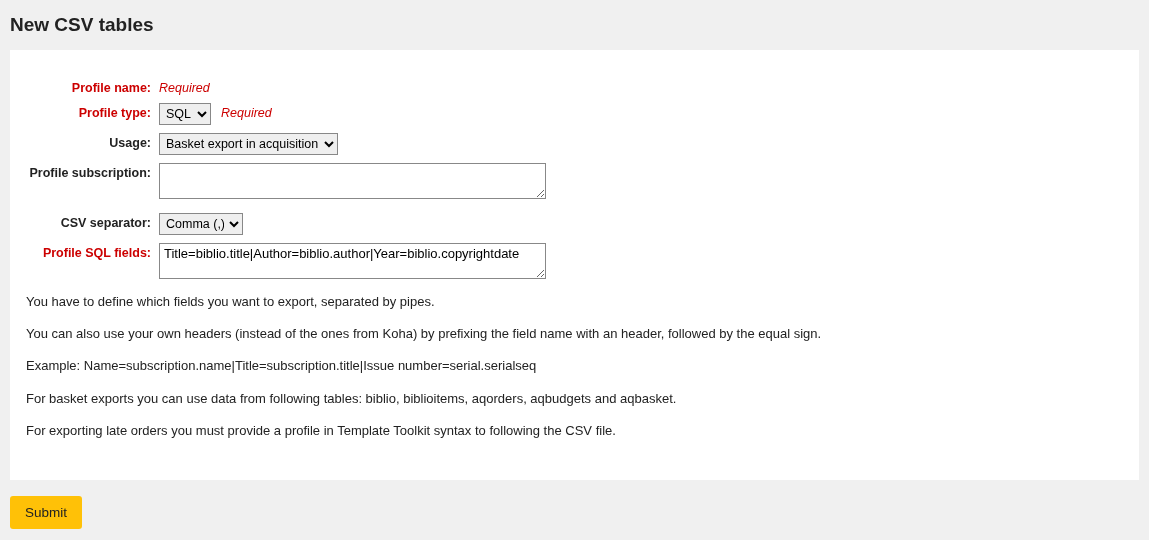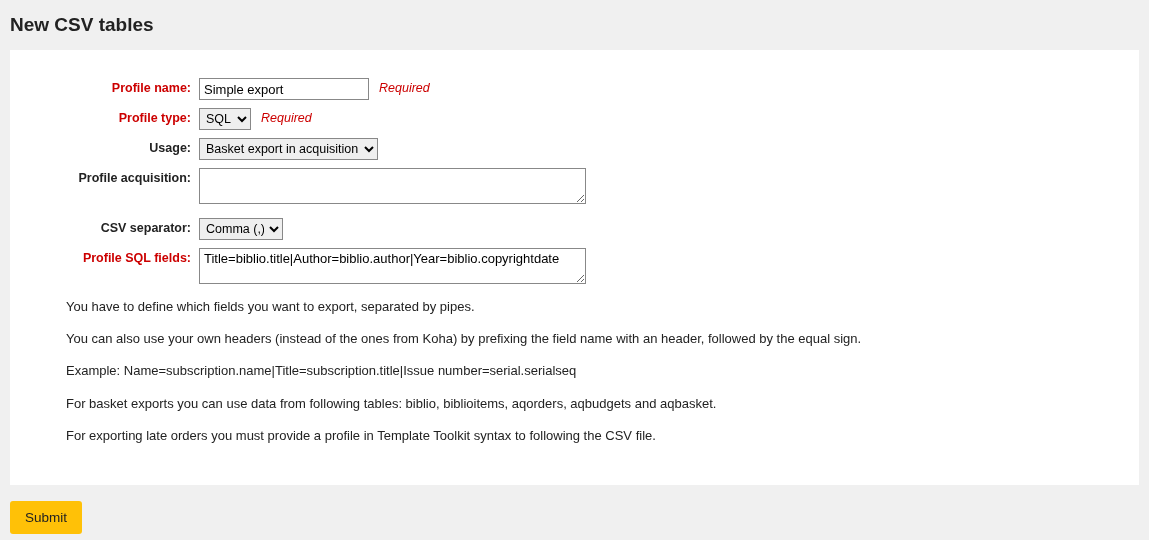--- a/index.html
+++ b/index.html
@@ -17,21 +17,21 @@
       padding: 10px;
     }
     h2 {
       font-size: 19px;
       font-weight: bold;
       margin: 4px 0 14px 0;
       color: #222;
     }
     .card {
       background: #fff;
-      padding: 28px 36px 26px 56px;
+      padding: 28px 36px 26px 16px;
       margin-bottom: 16px;
     }
     .form-row {
       display: flex;
       align-items: flex-start;
       margin-bottom: 8px;
     }
     .form-label {
       width: 133px;
       text-align: right;
@@ -104,21 +104,20 @@
 <body>
 
 <div class="page">
   <h2>New CSV tables</h2>
 
   <div class="card">
 
     <div class="form-row">
       <div class="form-label required">Profile name:</div>
       <div class="form-input">
-        <input type="text" style="width: 170px;" value="Simple export">
         <span class="required-text">Required</span>
       </div>
     </div>
 
     <div class="form-row">
       <div class="form-label required">Profile type:</div>
       <div class="form-input">
         <select>
           <option>SQL</option>
         </select>
@@ -129,21 +128,21 @@
     <div class="form-row">
       <div class="form-label">Usage:</div>
       <div class="form-input">
         <select>
           <option>Basket export in acquisition</option>
         </select>
       </div>
     </div>
 
     <div class="form-row">
-      <div class="form-label">Profile acquisition:</div>
+      <div class="form-label">Profile subscription:</div>
       <div class="form-input">
         <textarea style="width: 387px; height: 36px;"></textarea>
       </div>
     </div>
 
     <div class="form-row" style="margin-top:14px">
       <div class="form-label">CSV separator:</div>
       <div class="form-input">
         <select style="width:84px">
           <option>Comma (,)</option>

